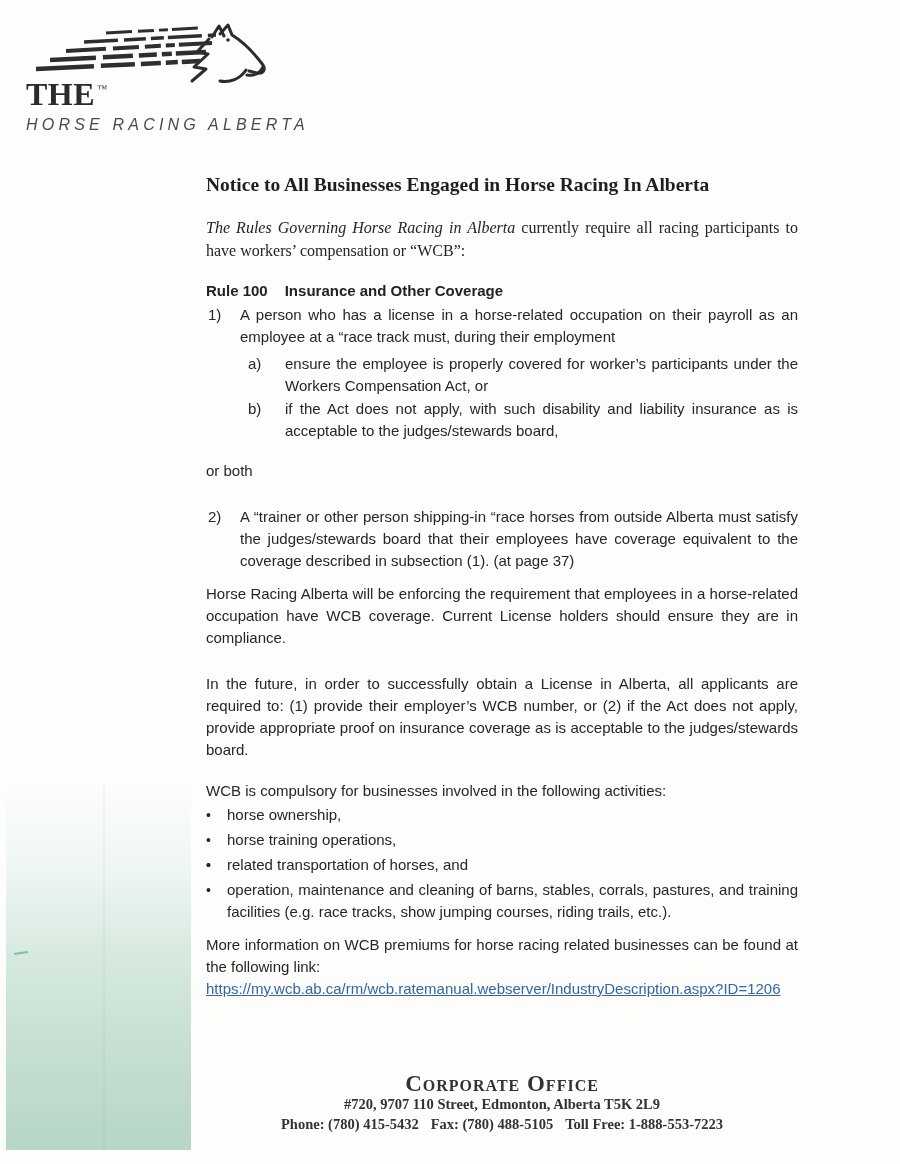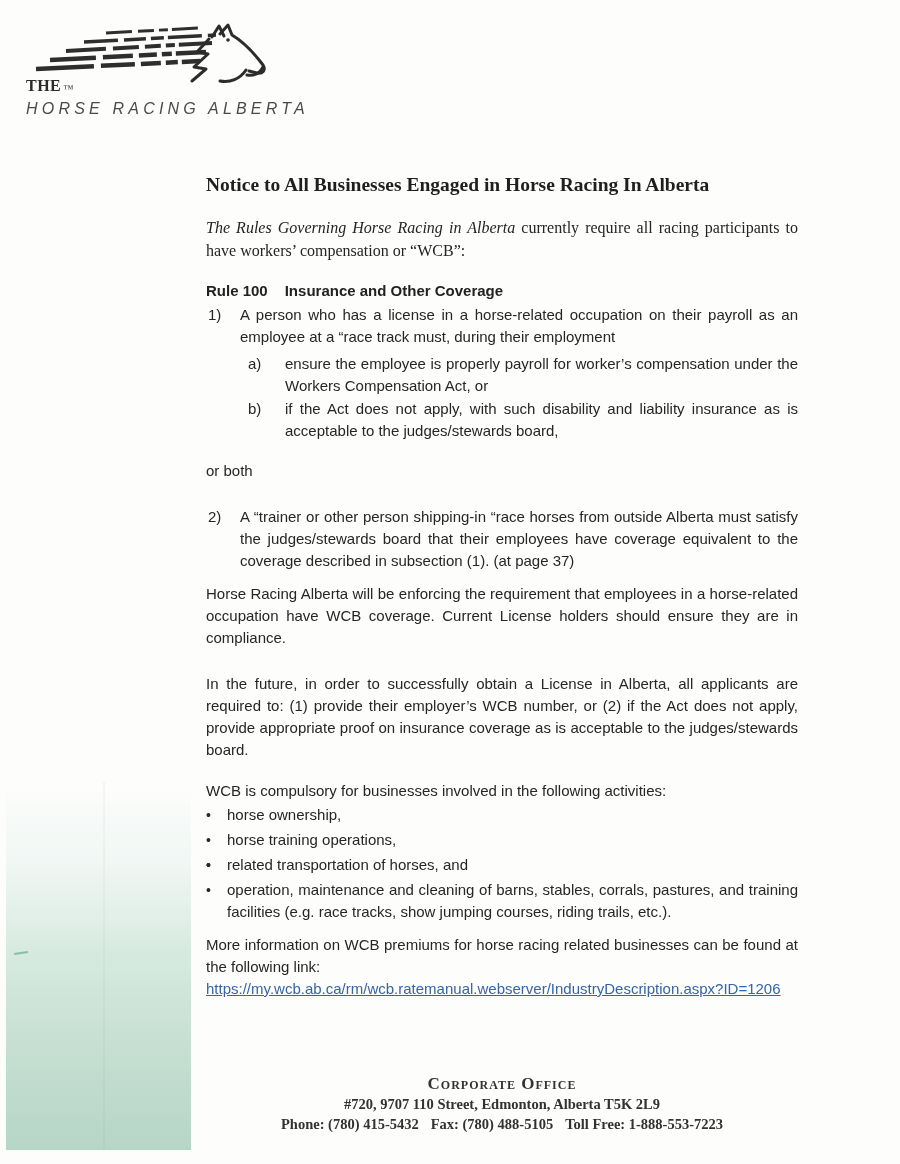--- a/index.html
+++ b/index.html
@@ -26,21 +26,21 @@
     position:absolute;left:14px;top:952px;width:14px;height:2px;
     background:#6fb3a2;transform:rotate(-8deg);opacity:.8;
   }
   
   .logo{position:absolute;left:26px;top:22px;width:250px;}
   .logo svg{display:block;}
   .brand{
     display:flex;align-items:baseline;line-height:1;margin-top:-6px;
     font-family:"Liberation Serif",serif;color:#2b2b2b;
   }
-  .brand-the{font-size:16px;font-weight:700;letter-spacing:.5px;}
+  .brand-the{font-size:32px;font-weight:700;letter-spacing:.5px;}
   .brand-horses{font-size:37px;font-weight:600;letter-spacing:1.5px;margin-left:1px;}
   .brand-tm{font-size:10px;align-self:flex-start;margin-top:6px;margin-left:2px;}
   .logo-tagline{
     font-family:"Liberation Sans",sans-serif;font-style:italic;
     font-size:16px;letter-spacing:4.2px;color:#4a4a4a;margin-top:6px;
     white-space:nowrap;
   }
   
   .content{position:absolute;left:206px;top:137px;width:592px;margin-top:36px;}
   .content h1{
@@ -74,21 +74,21 @@
   .wcb-link{
     color:#3465a8;text-decoration:underline;overflow-wrap:anywhere;
     font-size:15px;line-height:22px;
   }
   
   .footer{
     position:absolute;left:206px;top:1074px;width:592px;text-align:center;
     font-family:"Liberation Serif",serif;font-weight:700;color:#323232;
   }
   .footer-heading{
-    font-size:17px;line-height:20px;font-variant:small-caps;letter-spacing:1px;
+    font-size:23px;line-height:20px;font-variant:small-caps;letter-spacing:1px;
   }
   .footer-address{font-size:14.5px;line-height:19px;margin-top:1px;text-align:center;}
   .footer-contacts{
     display:flex;justify-content:center;gap:12px;
     font-size:14.5px;line-height:19px;margin-top:1px;
   }
 </style>
 </head>
 <body>
 
@@ -132,21 +132,21 @@
       <span>Rule 100</span><span class="rule-name">Insurance and Other Coverage</span>
     </div>
 
     <div class="para li l1 mt2">
       <span class="marker">1)</span>
       <span>A person who has a license in a horse-related occupation on their payroll as an employee at a “race track must, during their employment</span>
     </div>
 
     <div class="para li l2 mt5">
       <span class="marker">a)</span>
-      <span>ensure the employee is properly payroll for worker’s compensation under the Workers Compensation Act, or</span>
+      <span>ensure the employee is properly covered for worker’s participants under the Workers Compensation Act, or</span>
     </div>
 
     <div class="para li l2 mt1">
       <span class="marker">b)</span>
       <span>if the Act does not apply, with such disability and liability insurance as is acceptable to the judges/stewards board,</span>
     </div>
 
     <p class="para mt18">or both</p>
 
     <div class="para li l1 mt24">

